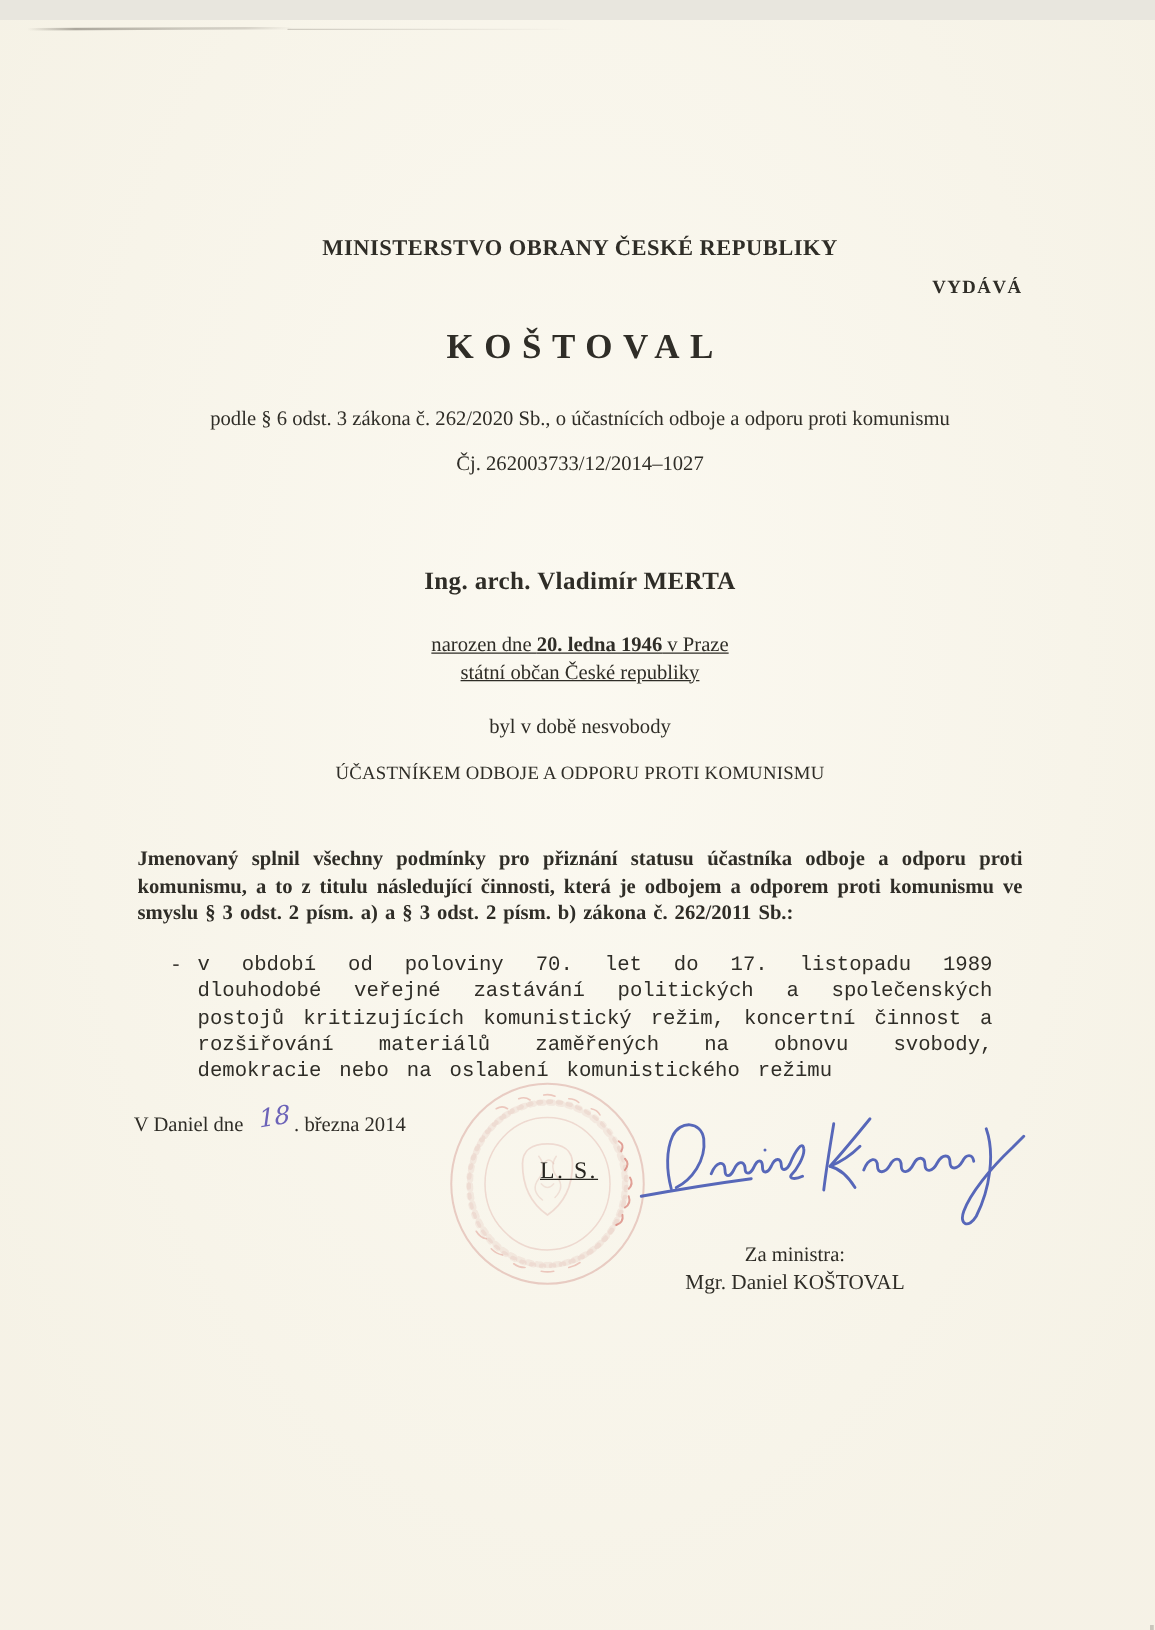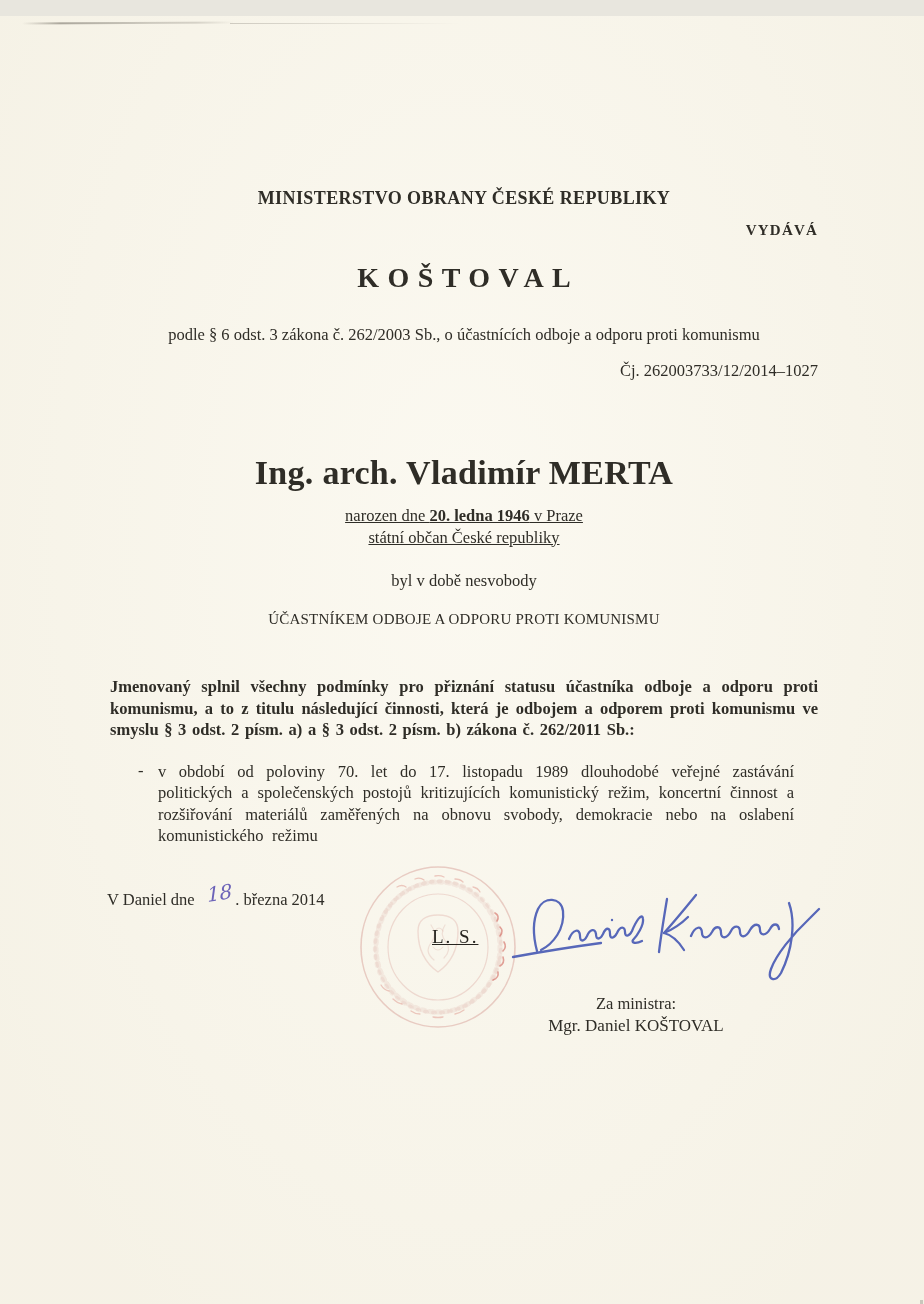--- a/index.html
+++ b/index.html
@@ -12,28 +12,28 @@
     font-family:"Liberation Serif","DejaVu Serif",serif;
     color:#2f2d27;
     overflow:hidden;
   }
   .abs{position:absolute;left:110px;width:708px;}
   .center{text-align:center;}
   .ministry{top:172px;font-size:18px;font-weight:bold;letter-spacing:.4px;}
   .issues{top:206px;font-size:15px;font-weight:bold;letter-spacing:1.2px;text-align:right;}
   .cert-title{top:246px;font-size:28px;font-weight:bold;letter-spacing:.30em;text-indent:.30em;}
   .legal{top:309px;font-size:16.5px;}
-  .refno{top:345px;font-size:16.5px;text-align:right;}
-  .name{top:438px;font-size:34px;font-weight:bold;letter-spacing:.3px;}
+  .refno{top:345px;font-size:16.5px;text-align:center;}
+  .name{top:438px;font-size:20px;font-weight:bold;letter-spacing:.3px;}
   .bornblock{top:489px;font-size:16.5px;line-height:21.5px;text-decoration:underline;}
   .intro{top:555px;font-size:16.5px;}
   .status{top:595px;font-size:15px;letter-spacing:.2px;}
   .boldpara{top:660px;font-size:16.5px;font-weight:bold;text-align:justify;line-height:21.5px;word-spacing:1.5px;}
   .dash{position:absolute;left:138px;top:745px;font-size:16.5px;}
-  .listitem{position:absolute;left:158px;width:636px;top:745px;font-size:16.5px;text-align:justify;line-height:21.3px;word-spacing:4.5px;}
+  .listitem{position:absolute;left:158px;width:636px;top:745px;font-size:16.5px;text-align:justify;line-height:21.3px;word-spacing:4.5px;font-family:Liberation Mono, monospace;}
   .dateline{position:absolute;left:107px;top:870px;font-size:16.5px;white-space:nowrap;}
   .handnum{
     display:inline-block;color:#6c63b8;font-size:20px;font-style:italic;
     font-family:"DejaVu Serif",serif;
     transform:rotate(-9deg) skewX(-6deg);
     position:relative;top:-5px;margin:0 3px 0 8px;
   }
   .sealbox{position:absolute;left:357px;top:849px;width:162px;height:165px;}
   .ls{position:absolute;left:432px;top:910px;font-size:19px;letter-spacing:2px;color:#26241f;text-decoration:underline;}
   .sigbox{position:absolute;left:483px;top:857px;width:340px;height:124px;}
@@ -60,21 +60,21 @@
 
   <div class="streak"></div>
   <div class="streak2"></div>
   <div class="mark-dot"></div>
   <div class="mark-pink"></div>
   <div class="mark-edge"></div>
 
   <div class="abs center ministry">MINISTERSTVO OBRANY ČESKÉ REPUBLIKY</div>
   <div class="abs center issues">VYDÁVÁ</div>
   <div class="abs center cert-title">KOŠTOVAL</div>
-  <div class="abs center legal">podle § 6 odst. 3 zákona č. 262/2003 Sb., o účastnících odboje a odporu proti komunismu</div>
+  <div class="abs center legal">podle § 6 odst. 3 zákona č. 262/2020 Sb., o účastnících odboje a odporu proti komunismu</div>
   <div class="abs refno">Čj. 262003733/12/2014–1027</div>
 
   <div class="abs center name">Ing. arch. Vladimír MERTA</div>
   <div class="abs center bornblock">
     <div><span>narozen dne </span><b>20. ledna 1946</b><span> v Praze</span></div>
     <div>státní občan České republiky</div>
   </div>
   <div class="abs center intro">byl v době nesvobody</div>
   <div class="abs center status">ÚČASTNÍKEM ODBOJE A ODPORU PROTI KOMUNISMU</div>
 

